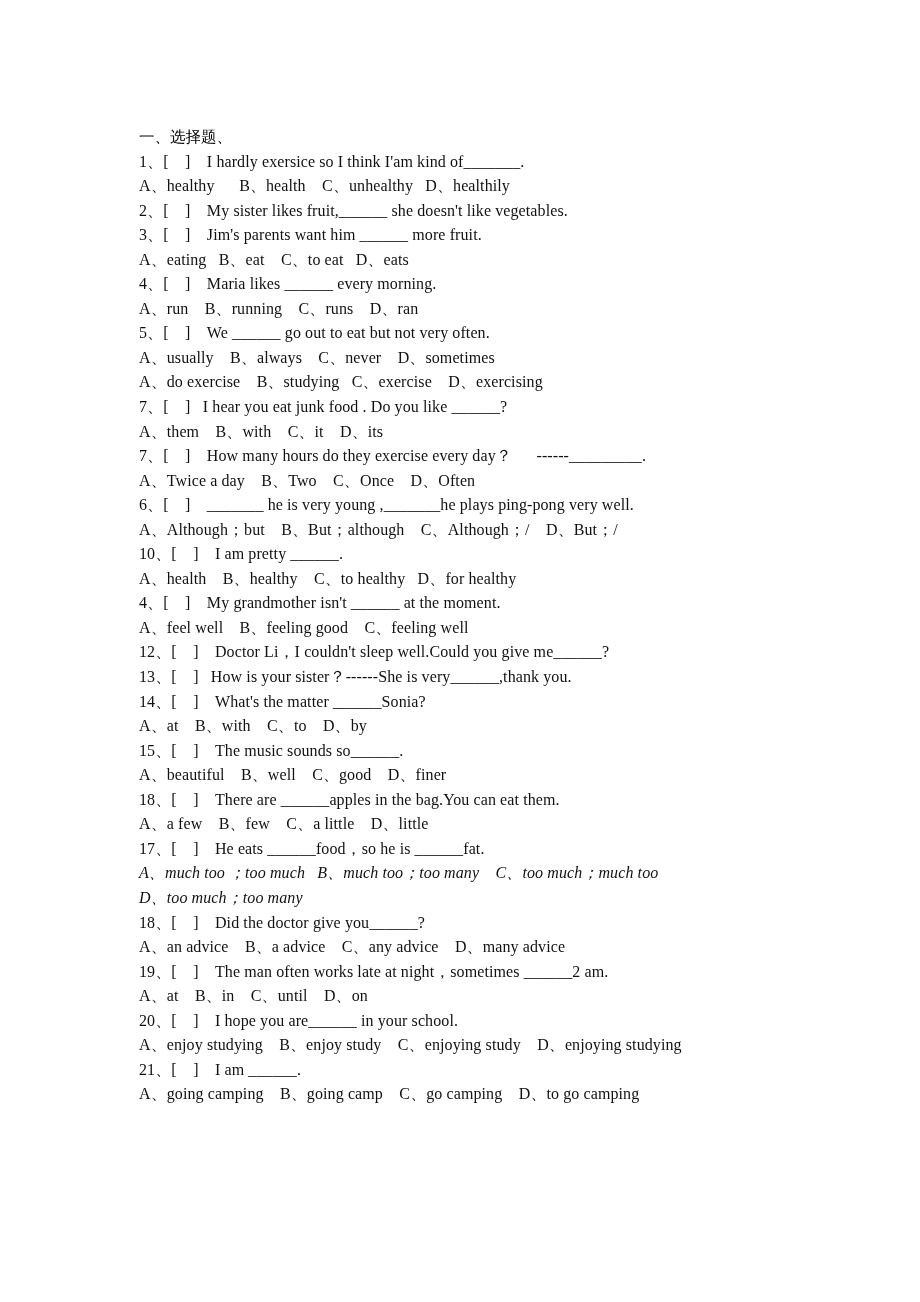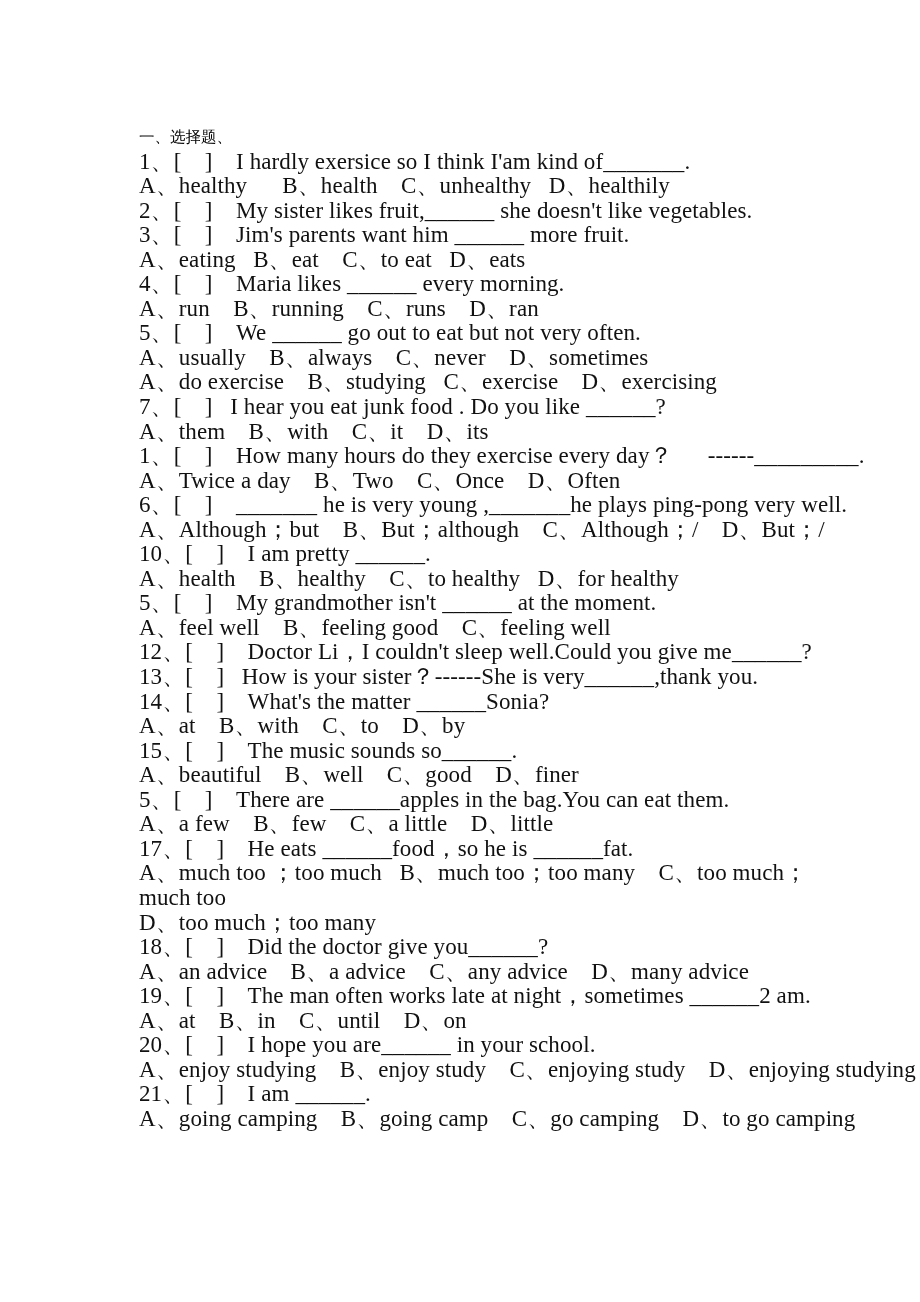--- a/index.html
+++ b/index.html
@@ -21,33 +21,34 @@
     background: #ffffff;
   }
   #doc-body {
     position: absolute;
     left: 139px;
     top: 113px;
     width: 700px;
     margin-top: 12px;
   }
   .line {
-    font-size: 23px;
+    font-size: 16px;
     line-height: 24.55px;
     white-space: pre;
     letter-spacing: 0.1px;
     color: #111111;
   }
   .heading {
     font-size: 17.4px;
     line-height: 24.55px;
     white-space: pre;
   }
   .wrap-line {
     white-space: pre-wrap;
+    font-style: italic;
   }
   .cjk {
     font-family: "DejaVu Sans", "Liberation Sans", sans-serif;
     font-size: 15.5px;
   }
 </style>
 </head>
 <body>
 
 <div id="page">
@@ -67,43 +68,43 @@
     <div class="line">A、run    B、running    C、runs    D、ran</div>
 
     <div class="line">5、[    ]    We ______ go out to eat but not very often.</div>
     <div class="line">A、usually    B、always    C、never    D、sometimes</div>
 
     <div class="line">A、do exercise    B、studying   C、exercise    D、exercising</div>
 
     <div class="line">7、[    ]   I hear you eat junk food . Do you like ______?</div>
     <div class="line">A、them    B、with    C、it    D、its</div>
 
-    <div class="line">1、[    ]    How many hours do they exercise every day？      ------_________.</div>
+    <div class="line">7、[    ]    How many hours do they exercise every day？      ------_________.</div>
     <div class="line">A、Twice a day    B、Two    C、Once    D、Often</div>
 
     <div class="line">6、[    ]    _______ he is very young ,_______he plays ping-pong very well.</div>
     <div class="line">A、Although；but    B、But；although    C、Although；/    D、But；/</div>
 
     <div class="line">10、[    ]    I am pretty ______.</div>
     <div class="line">A、health    B、healthy    C、to healthy   D、for healthy</div>
 
-    <div class="line">5、[    ]    My grandmother isn't ______ at the moment.</div>
+    <div class="line">4、[    ]    My grandmother isn't ______ at the moment.</div>
     <div class="line">A、feel well    B、feeling good    C、feeling well</div>
 
     <div class="line">12、[    ]    Doctor Li，I couldn't sleep well.Could you give me______?</div>
 
     <div class="line">13、[    ]   How is your sister？------She is very______,thank you.</div>
 
     <div class="line">14、[    ]    What's the matter ______Sonia?</div>
     <div class="line">A、at    B、with    C、to    D、by</div>
 
     <div class="line">15、[    ]    The music sounds so______.</div>
     <div class="line">A、beautiful    B、well    C、good    D、finer</div>
 
-    <div class="line">5、[    ]    There are ______apples in the bag.You can eat them.</div>
+    <div class="line">18、[    ]    There are ______apples in the bag.You can eat them.</div>
     <div class="line">A、a few    B、few    C、a little    D、little</div>
 
     <div class="line">17、[    ]    He eats ______food，so he is ______fat.</div>
     <div class="line wrap-line">A、much too ；too much   B、much too；too many    C、too much；much too
 D、too much；too many</div>
 
     <div class="line">18、[    ]    Did the doctor give you______?</div>
     <div class="line">A、an advice    B、a advice    C、any advice    D、many advice</div>
 
     <div class="line">19、[    ]    The man often works late at night，sometimes ______2 am.</div>

